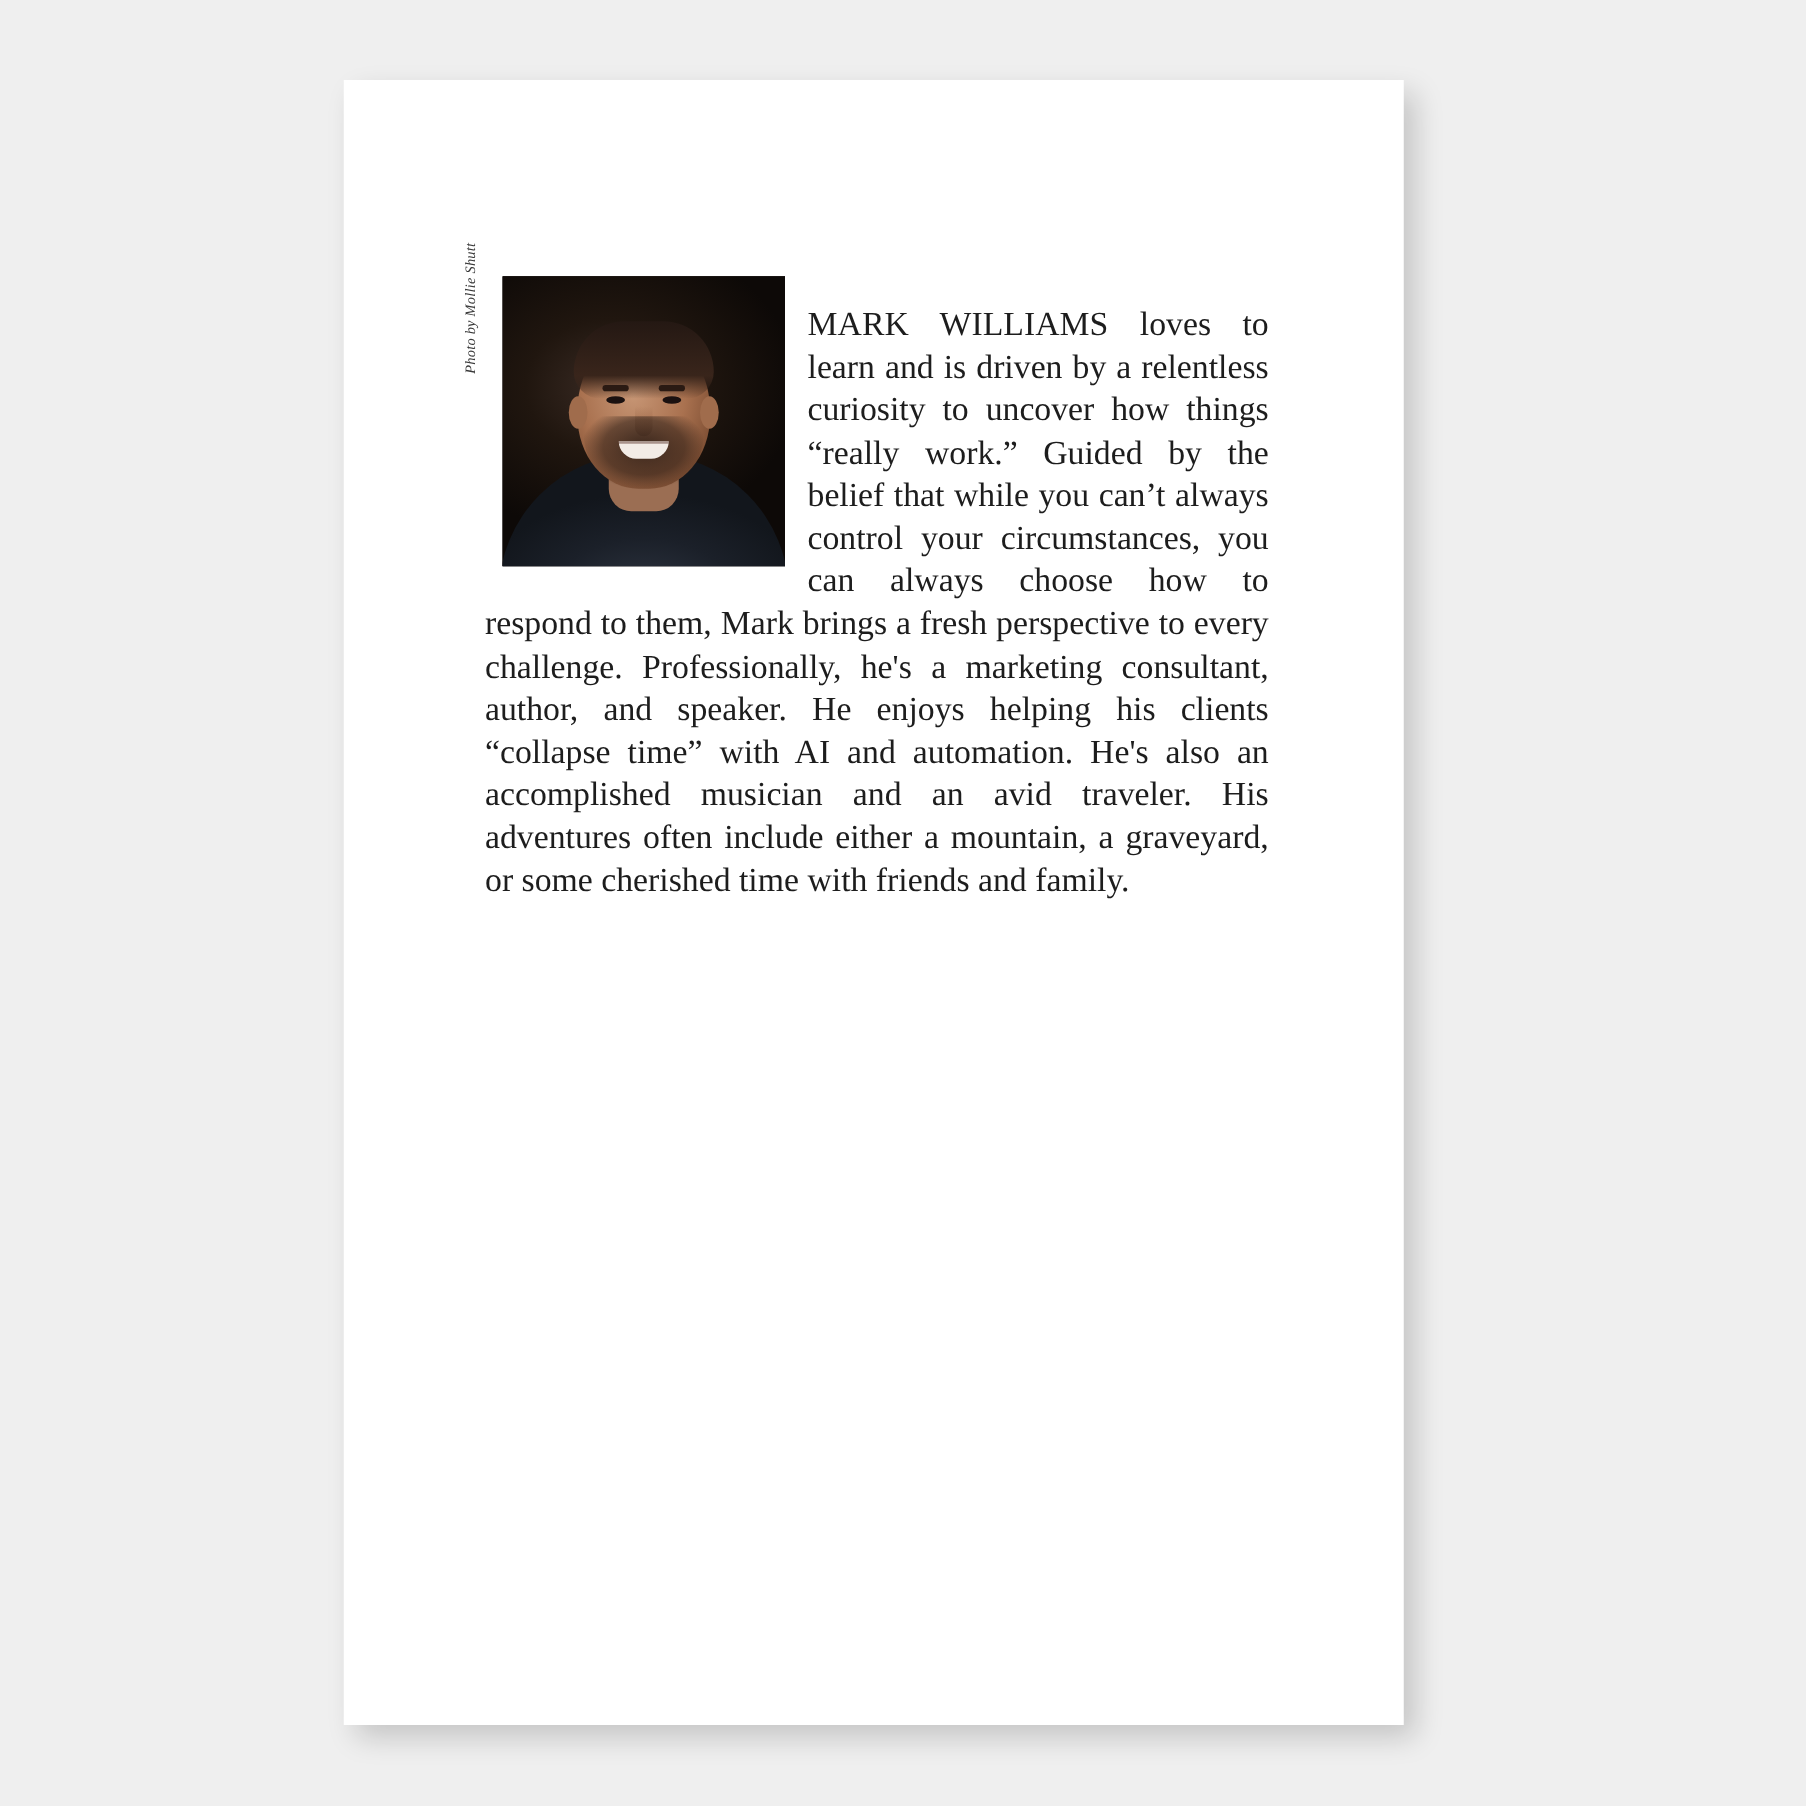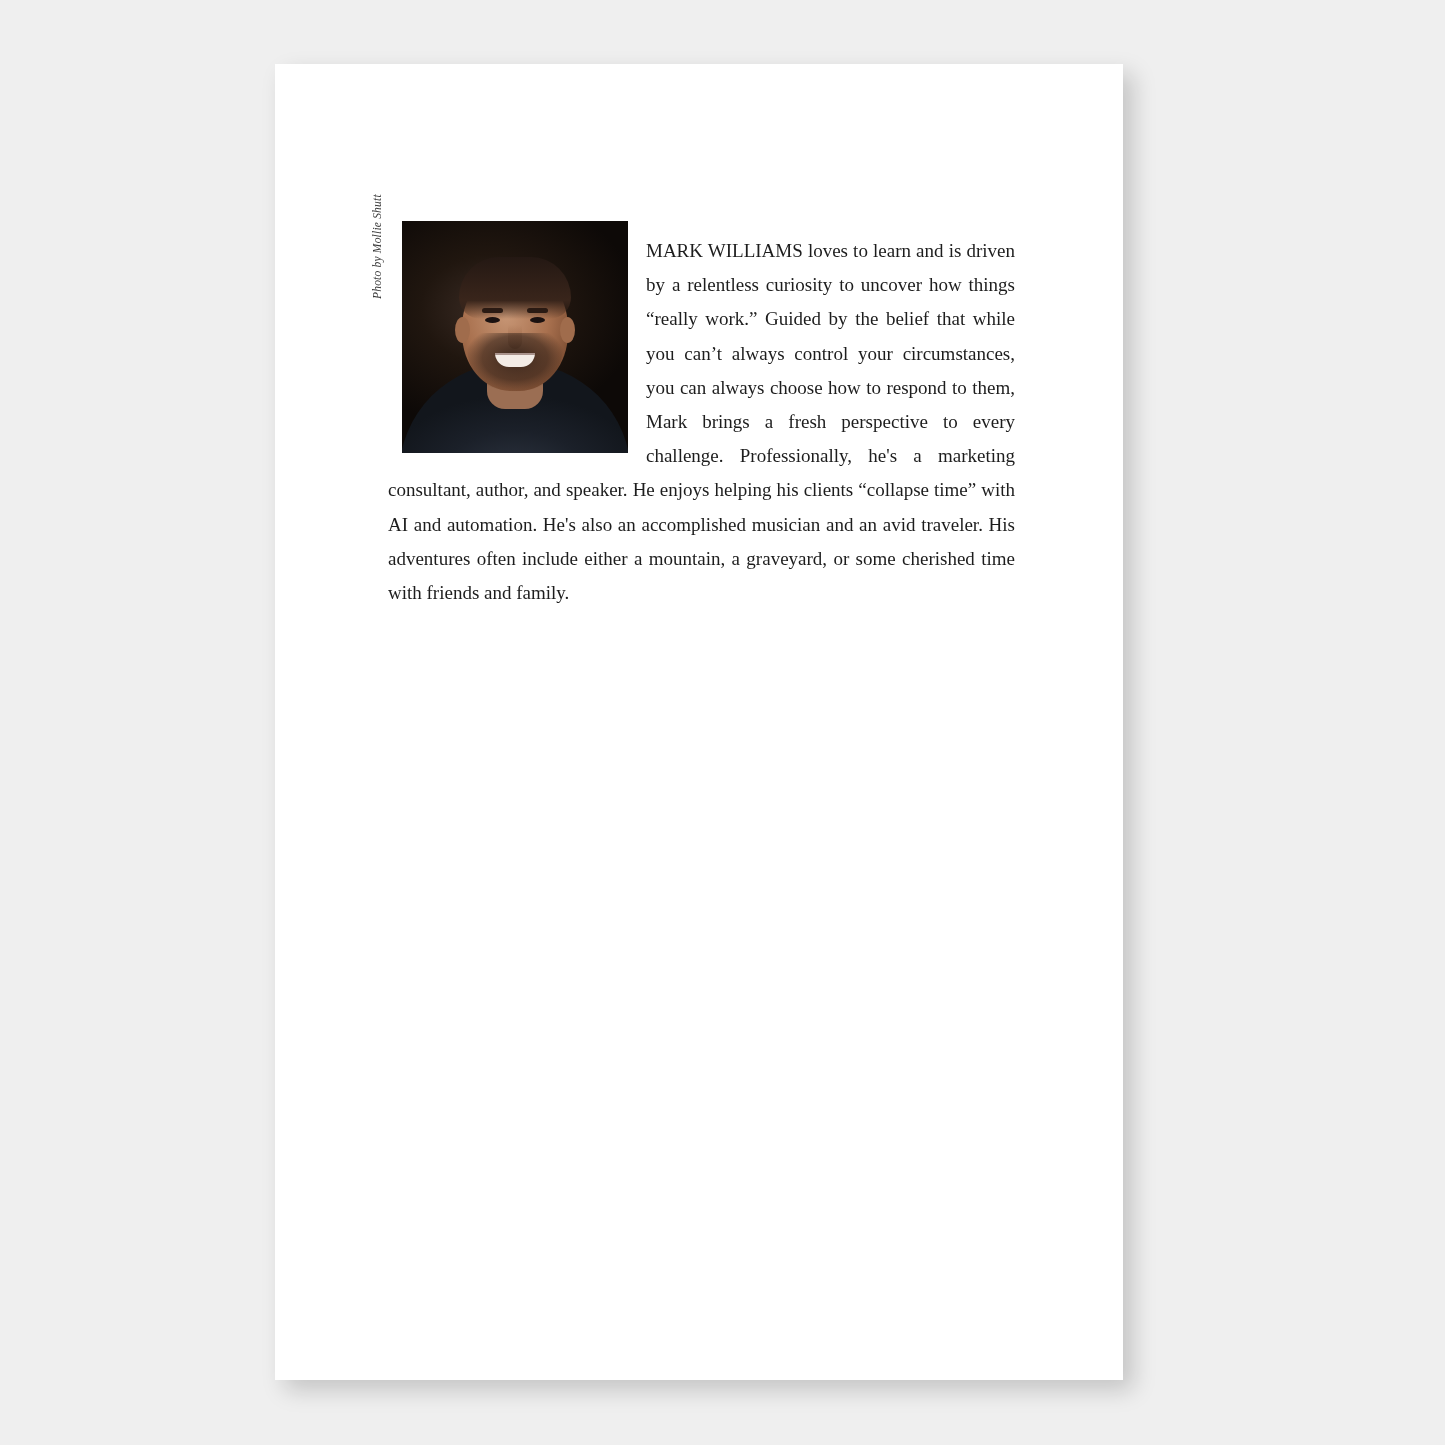--- a/index.html
+++ b/index.html
@@ -175,21 +175,21 @@
     height: 14px;
     transform: translateX(-50%);
     background: #f3ece6;
     border-radius: 0 0 20px 20px;
     box-shadow: inset 0 2px 0 rgba(80,40,30,0.45);
   }
 
   
   .body-text {
     font-family: "Liberation Serif", serif;
-    font-size: 19px;
+    font-size: 27px;
     line-height: 34.2px;
     color: #1d1d1d;
     text-align: justify;
     text-justify: inter-word;
     hyphens: none;
   }
   .lead-name {
     font-variant: normal;
   }
 

